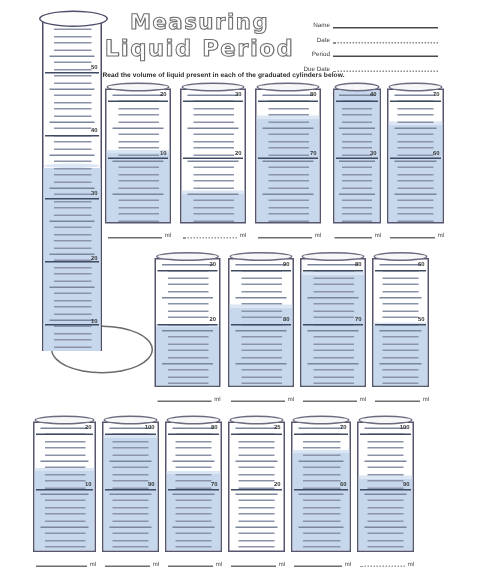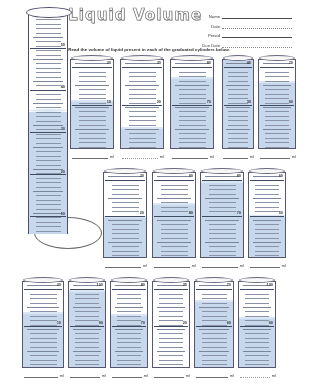--- a/index.html
+++ b/index.html
@@ -104,21 +104,22 @@
   .answer .rule.dotted{border-bottom:0.8px dotted #9a9a9a;}
   .answer .unit{font-size:4px;color:#3a3a3a;padding-left:1.5px;line-height:5px;}
 </style>
 </head>
 <body>
 
 <div class="page">
 
   <div class="header">
     <div class="title-block">
-      <div class="title-line two">Liquid Volume</div>
+      <div class="title-line">Measuring</div>
+      <div class="title-line two">Liquid Period</div>
     </div>
 
     <div class="fields" id="fields-host">
         <div class="field-row">
           <div class="field-label">Name</div>
           <div class="field-rule"></div>
         </div>
         <div class="field-row">
           <div class="field-label">Date</div>
           <div class="field-rule dotted"></div>

